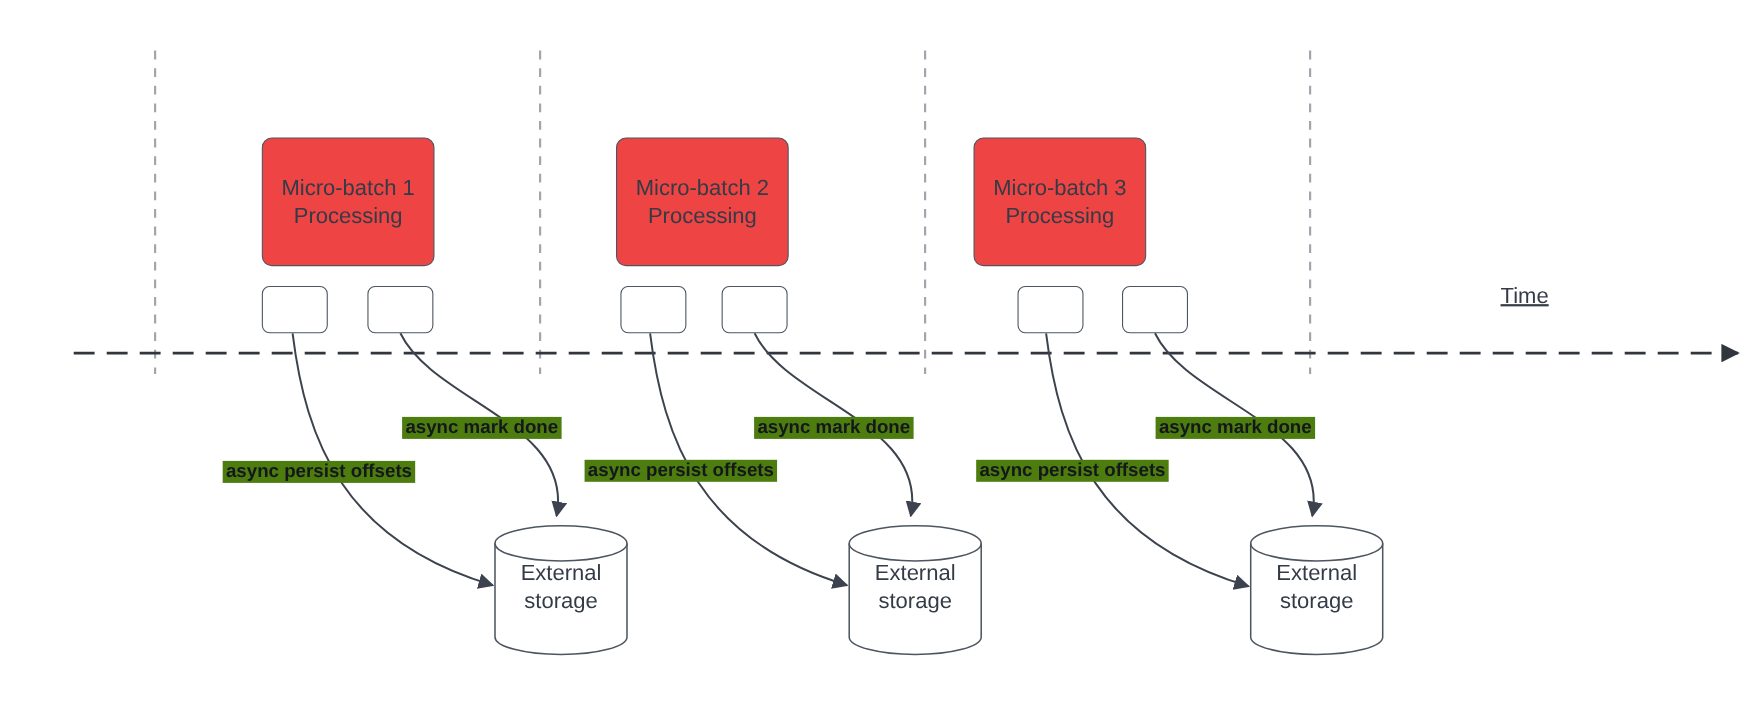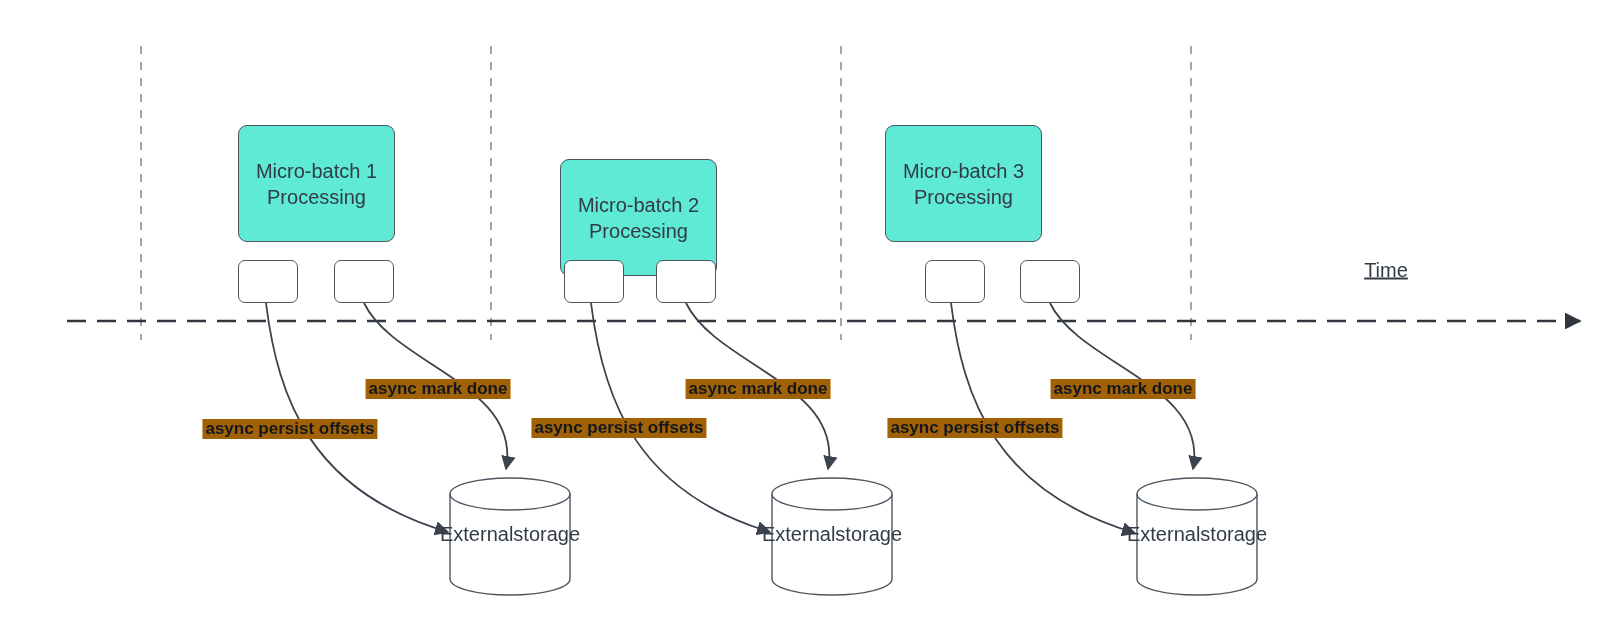--- a/index.html
+++ b/index.html
@@ -23,36 +23,36 @@
   .gridline{stroke:var(--gridline);stroke-width:2;stroke-dasharray:8 8;fill:none;}
   .timeline{stroke:var(--timeline-stroke);stroke-width:2.4;stroke-dasharray:19 11;fill:none;}
   .edge{stroke:var(--edge-stroke);stroke-width:1.8;fill:none;}
   .cyl{stroke:var(--shape-stroke);stroke-width:1.4;fill:#fff;}
   .cyl-inner{stroke:var(--shape-stroke);stroke-width:1.4;fill:none;}
   #arrow-edge path{fill:var(--edge-stroke);}
   #arrow-time path{fill:var(--timeline-stroke);}
   
   .proc-box{
     position:absolute;top:125px;width:157px;height:117px;
-    border:1.4px solid var(--shape-stroke);border-radius:9px;background:#5eead4;
+    border:1.4px solid var(--shape-stroke);border-radius:9px;background:#ef4444;
     display:flex;flex-direction:column;align-items:center;justify-content:center;
     font-size:20px;line-height:26px;color:var(--shape-text);text-align:center;
   }
   .task-box{
     position:absolute;top:260px;width:60px;height:43px;
     border:1.4px solid var(--shape-stroke);border-radius:7px;background:#fff;
   }
   .cyl-label{
     position:absolute;top:506px;width:120px;height:56px;
-    display:flex;flex-direction:row;align-items:center;justify-content:center;
+    display:flex;flex-direction:column;align-items:center;justify-content:center;
     font-size:20px;line-height:26px;color:var(--shape-text);text-align:center;
   }
   .edge-label{
     position:absolute;transform:translate(-50%,-50%);
-    white-space:nowrap;background:#a16207;padding:0 3px;
+    white-space:nowrap;background:#4d7c0f;padding:0 3px;
     font-size:17px;font-weight:bold;color:var(--label-text);
   }
   .time-label{
     position:absolute;transform:translate(-50%,-50%);
     font-size:20px;color:var(--shape-text);white-space:nowrap;text-decoration:underline;
   }
 </style>
 </head>
 <body>
 
@@ -95,21 +95,21 @@
     <g>
       <path class="cyl" d="M1137,494 a60,16 0 0 1 120,0 l0,85 a60,16 0 0 1 -120,0 z"></path>
       <path class="cyl-inner" d="M1137,494 a60,16 0 0 0 120,0"></path>
     </g>
   </svg>
 
   <div class="proc-box" style="left:238px;">
     <div>Micro-batch 1</div>
     <div>Processing</div>
   </div>
-  <div class="proc-box" style="left:560px;margin-top:34px;">
+  <div class="proc-box" style="left:560px;">
     <div>Micro-batch 2</div>
     <div>Processing</div>
   </div>
   <div class="proc-box" style="left:885px;">
     <div>Micro-batch 3</div>
     <div>Processing</div>
   </div>
 
   <div class="task-box" style="left:238px;"></div>
   <div class="task-box" style="left:334px;"></div>

